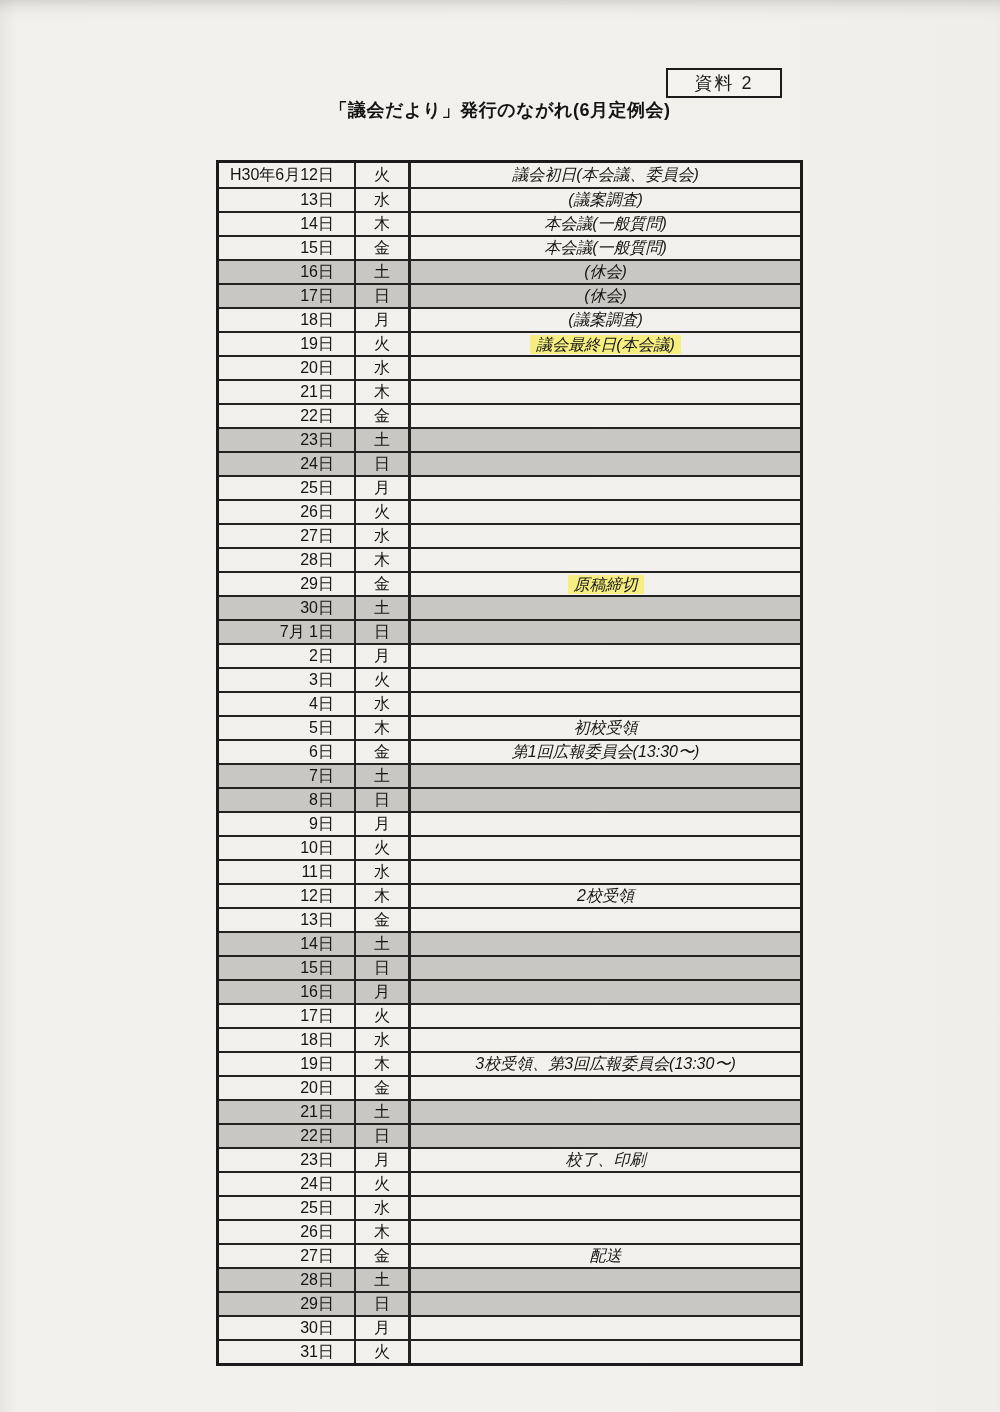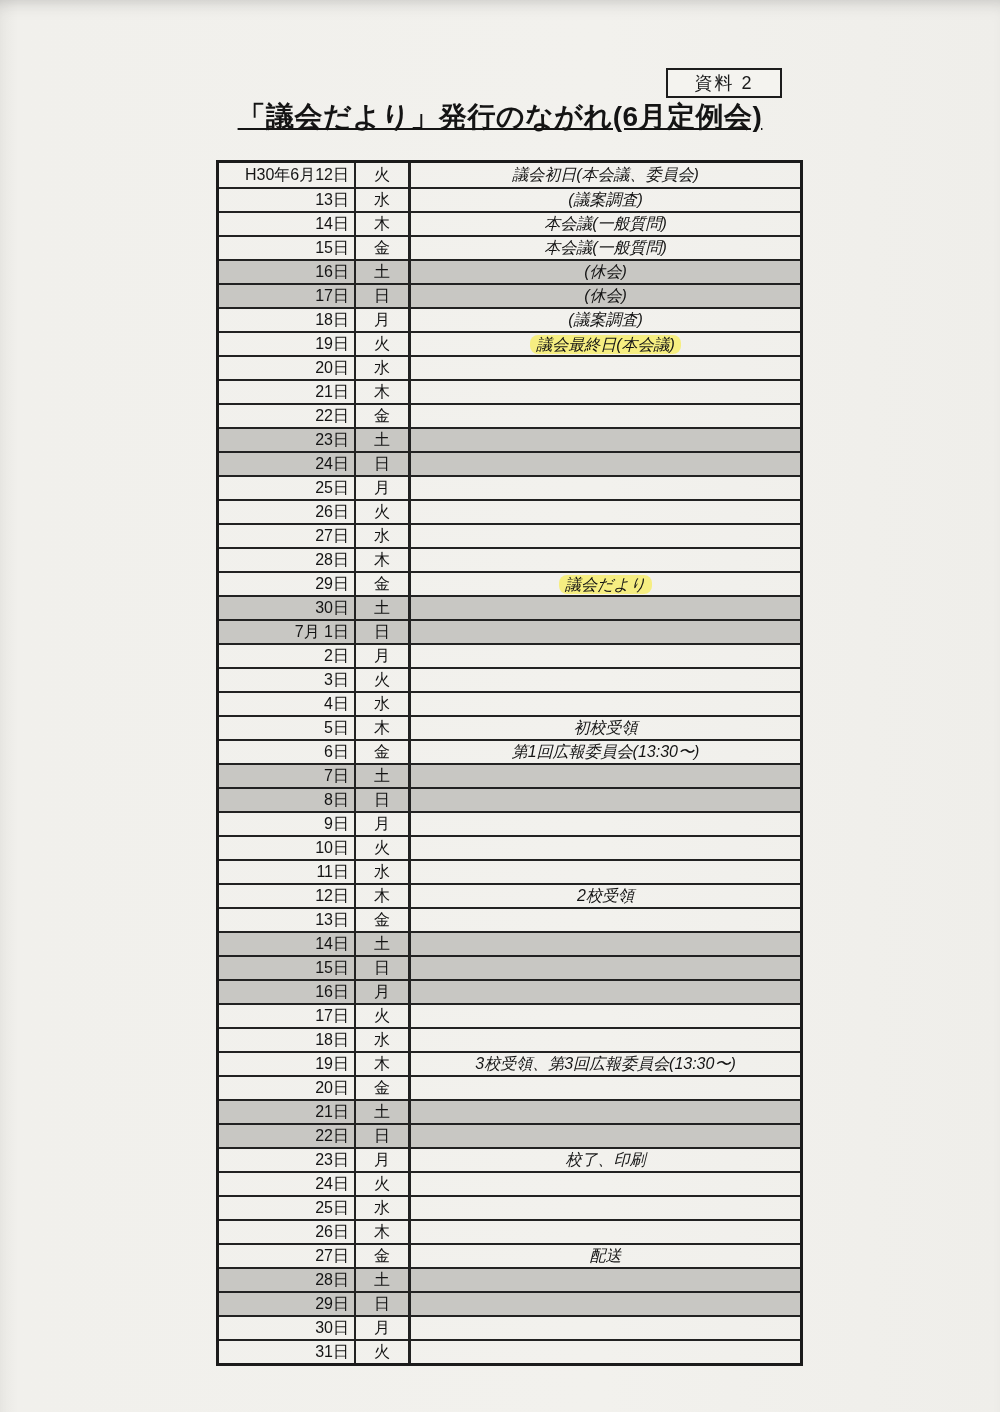--- a/index.html
+++ b/index.html
@@ -19,54 +19,53 @@
   .doc-tag{
     position:absolute;left:666px;top:68px;width:112px;height:26px;
     border:2px solid #1c1c1c;
     background:#f4f3ef;
     display:flex;align-items:center;justify-content:center;
     font-size:18px;letter-spacing:2px;color:#1a1a1a;
   }
   .title{
     position:absolute;left:0;top:98px;width:1000px;
     text-align:center;
-    font-size:28px;font-weight:bold;letter-spacing:.5px;
+    font-size:18px;font-weight:bold;letter-spacing:.5px;
     color:#141414;
-    text-decoration:underline;
   }
   .sched{
     position:absolute;left:216px;top:160px;width:587px;
     border:3px solid #1b1b1b;
     box-sizing:border-box;
     background:transparent;
   }
   .row{
     display:flex;height:24px;box-sizing:border-box;
     border-top:2px solid #222;
   }
   .row:first-child{border-top:none;}
   .row.shaded{background:#c8c7c3;}
   .cell{
     display:flex;align-items:center;box-sizing:border-box;
     font-size:16px;line-height:1;color:#141414;
     white-space:nowrap;overflow:visible;
   }
   .c-date{
-    width:137px;justify-content:flex-end;padding-right:5px;
+    width:137px;justify-content:flex-end;padding-right:20px;
     border-right:2px solid #222;
   }
   .c-day{
     width:55px;justify-content:center;
     border-right:3px solid #222;
   }
   .c-event{flex:1;justify-content:center;font-style:italic;}
   .hl{
     background:#f6ee81;
     padding:2px 6px 1px 6px;
-    border-radius:8px;
+    border-radius:1px;
   }
 </style>
 </head>
 <body>
 
 <div class="page">
 
   <div class="doc-tag">
     <span>資料 2</span>
   </div>
@@ -172,21 +171,21 @@
       </div>
       <div class="row">
         <div class="cell c-date">28日</div>
         <div class="cell c-day">木</div>
         <div class="cell c-event"></div>
       </div>
       <div class="row">
         <div class="cell c-date">29日</div>
         <div class="cell c-day">金</div>
         <div class="cell c-event">
-          <span class="hl">議会だより</span>
+          <span class="hl">原稿締切</span>
         </div>
       </div>
       <div class="row shaded">
         <div class="cell c-date">30日</div>
         <div class="cell c-day">土</div>
         <div class="cell c-event"></div>
       </div>
       <div class="row shaded">
         <div class="cell c-date">7月 1日</div>
         <div class="cell c-day">日</div>

